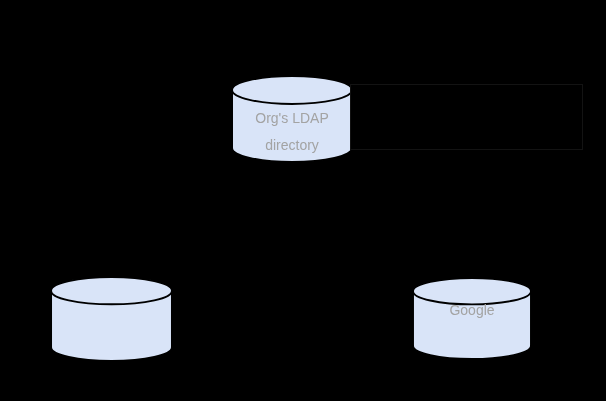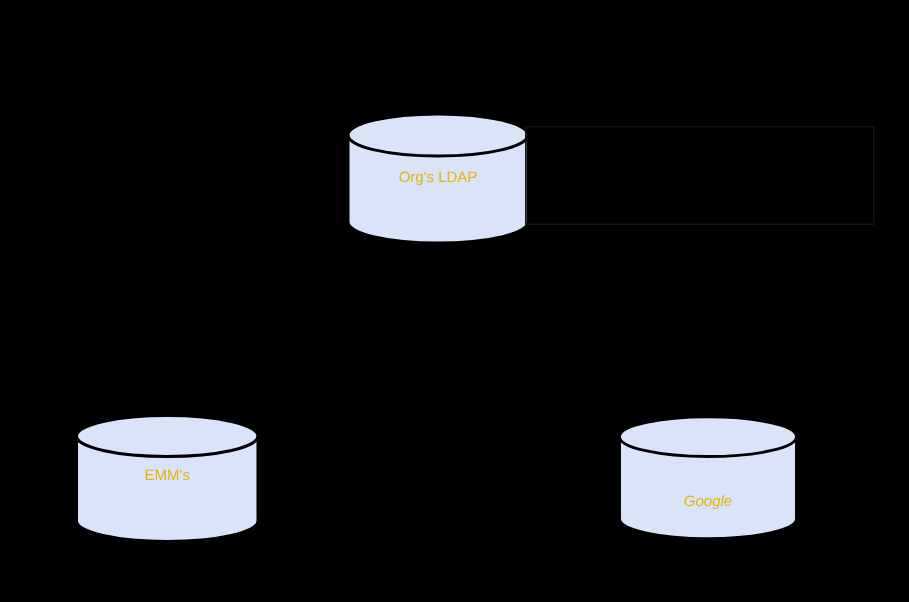--- a/index.html
+++ b/index.html
@@ -33,34 +33,34 @@
   .cyl-inner-arc {
     fill: none;
     stroke: #000000;
     stroke-width: 2;
   }
   .label {
     position: absolute;
     left: 0;
     right: 0;
     text-align: center;
-    color: #eab308;
-    font-size: 10px;
+    color: #a3a3a3;
+    font-size: 14px;
     line-height: 27px;
   }
   .label span { display: block; }
 
   #node-org-ldap   { left: 231px; top: 75px;  width: 122px; height: 88px; }
   #node-org-ldap .label { top: 30px; }
 
   #node-emm-db     { left: 50px;  top: 276px; width: 123px; height: 86px; }
   #node-emm-db .label { top: 28px; }
 
   #node-google     { left: 412px; top: 277px; width: 120px; height: 83px; }
-  #node-google .label { top: 44px; font-style: italic; }
+  #node-google .label { top: 20px; }
 
   .faint-rect {
     position: absolute;
     left: 350px;
     top: 84px;
     width: 231px;
     height: 64px;
     border: 1px solid #131313;
     background: transparent;
   }
@@ -70,30 +70,30 @@
 
 <div class="canvas">
 
   <div class="node" id="node-org-ldap">
     <svg viewBox="0 0 122 88" preserveAspectRatio="none">
       <path class="cyl-outline" d="M1,15 A60,14 0 0 1 121,15 L121,73 A60,14 0 0 1 1,73 Z" fill="#d9e4f8"></path>
       <path class="cyl-inner-arc" d="M1,15 A60,14 0 0 0 121,15"></path>
     </svg>
     <div class="label">
       <span>Org's LDAP</span>
+      <span>directory</span>
     </div>
   </div>
 
   <div class="node" id="node-emm-db">
     <svg viewBox="0 0 122 88" preserveAspectRatio="none">
       <path class="cyl-outline" d="M1,15 A60,14 0 0 1 121,15 L121,73 A60,14 0 0 1 1,73 Z" fill="#d9e4f8"></path>
       <path class="cyl-inner-arc" d="M1,15 A60,14 0 0 0 121,15"></path>
     </svg>
     <div class="label">
-      <span>EMM's</span>
     </div>
   </div>
 
   <div class="node" id="node-google">
     <svg viewBox="0 0 122 88" preserveAspectRatio="none">
       <path class="cyl-outline" d="M1,15 A60,14 0 0 1 121,15 L121,73 A60,14 0 0 1 1,73 Z" fill="#d9e4f8"></path>
       <path class="cyl-inner-arc" d="M1,15 A60,14 0 0 0 121,15"></path>
     </svg>
     <div class="label">
       <span>Google</span>

